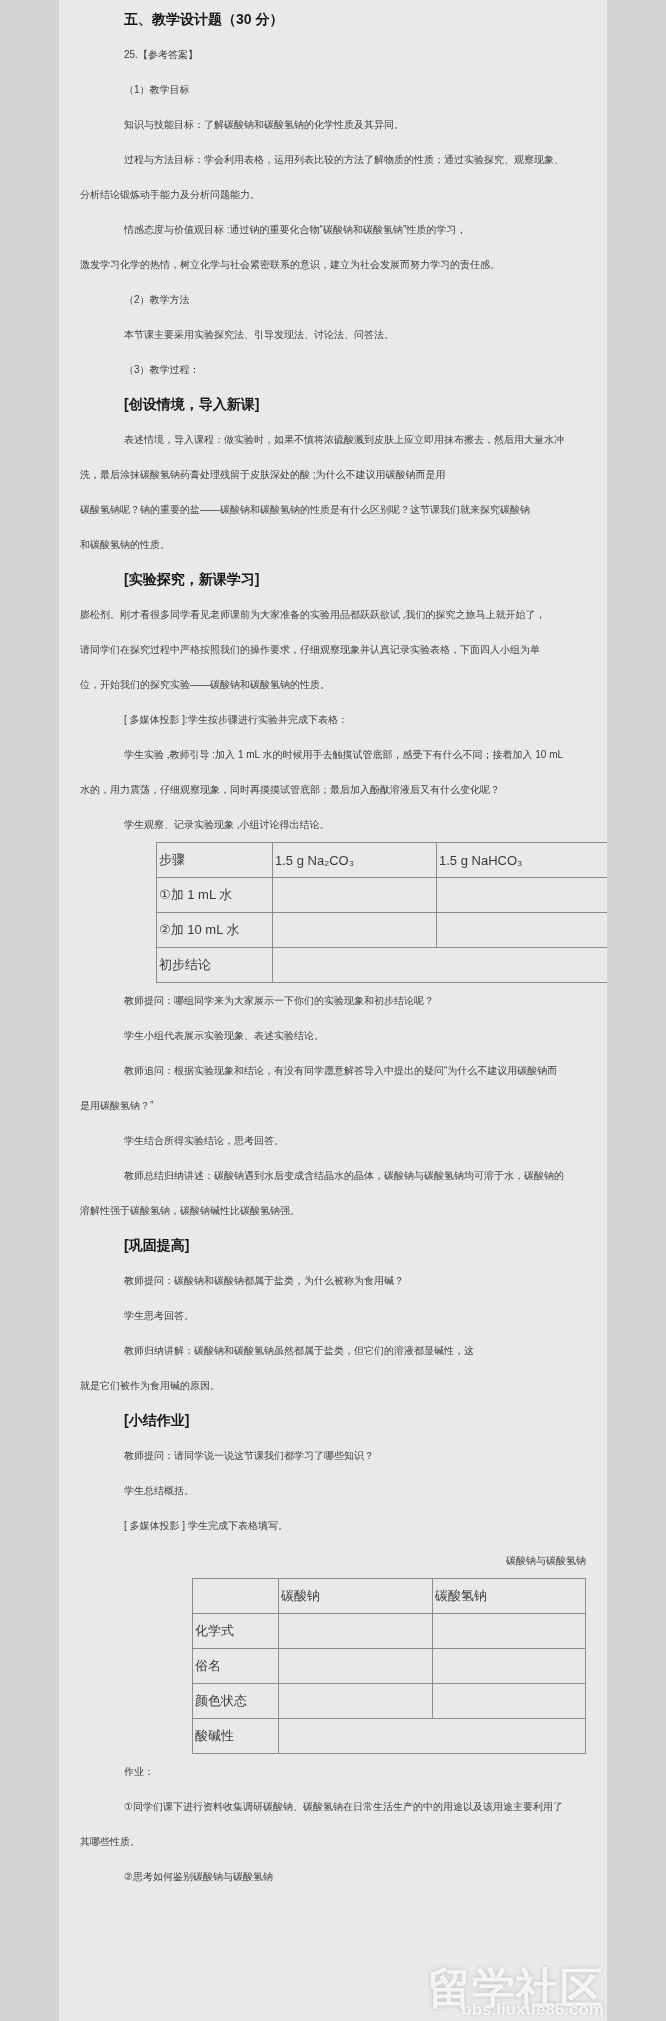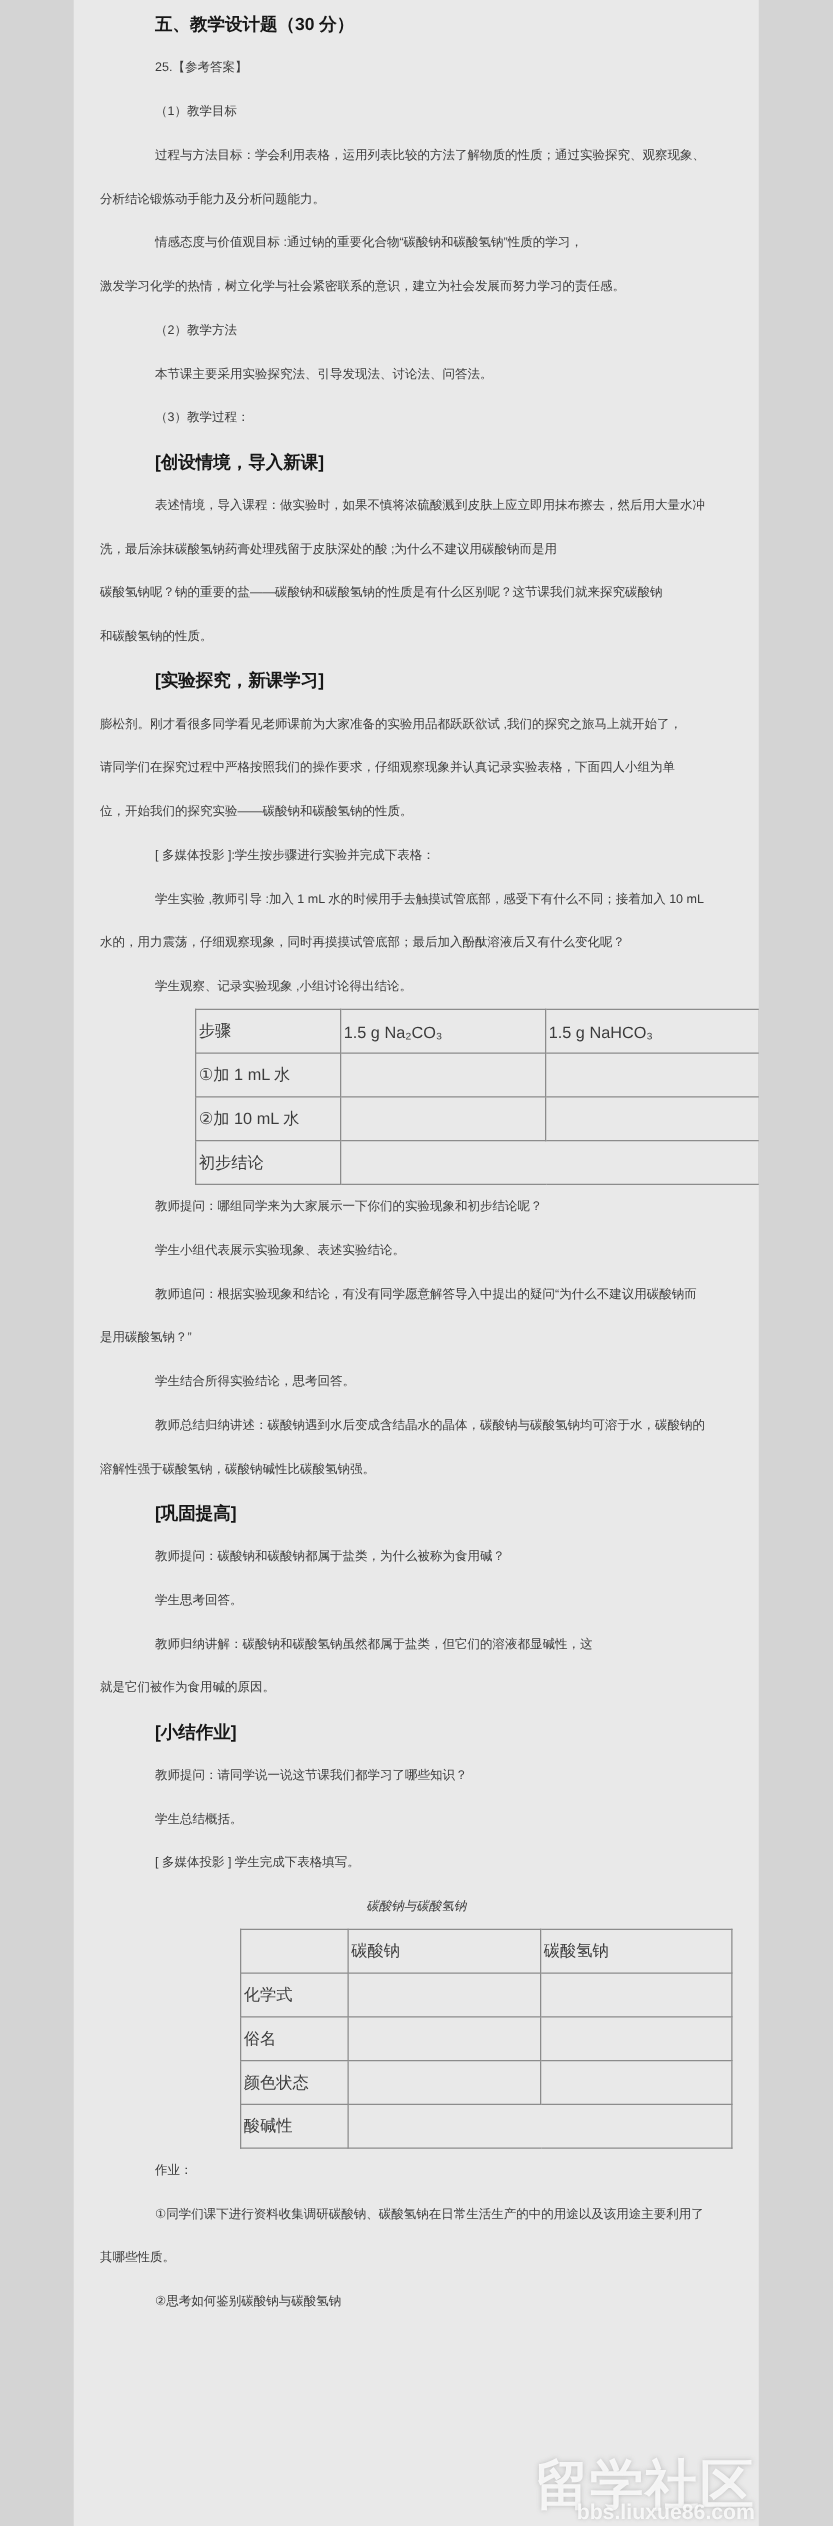--- a/index.html
+++ b/index.html
@@ -14,21 +14,21 @@
   }
   .content{padding:2px 21px 0 21px;}
   .line{
     height:35px;line-height:35px;
     font-size:10px;
     white-space:nowrap;
     overflow:visible;
   }
   .line.indent{padding-left:44px;}
   .line.bold{font-weight:bold;color:#171717;font-size:14px;}
-  .line.center{text-align:center;padding-left:0;font-style:italic;}
+  .line.center{text-align:right;padding-left:0;}
   table.tbl{
     border-collapse:collapse;
     table-layout:fixed;
   }
   table.tbl th,table.tbl td{
     border:1px solid #8c8c8c;
     height:34px;
     padding:0 2px;
     font-size:13px;
     font-weight:normal;
@@ -69,20 +69,21 @@
 </head>
 <body>
 
 <div class="page">
   <div class="content">
 
     <div id="sec-top">
         <div class="line bold indent">五、教学设计题（30 分）</div>
         <div class="line indent">25.【参考答案】</div>
         <div class="line indent">（1）教学目标</div>
+        <div class="line indent">知识与技能目标：了解碳酸钠和碳酸氢钠的化学性质及其异同。</div>
         <div class="line indent">过程与方法目标：学会利用表格，运用列表比较的方法了解物质的性质；通过实验探究、观察现象、</div>
         <div class="line">分析结论锻炼动手能力及分析问题能力。</div>
         <div class="line indent">情感态度与价值观目标 :通过钠的重要化合物“碳酸钠和碳酸氢钠”性质的学习，</div>
         <div class="line">激发学习化学的热情，树立化学与社会紧密联系的意识，建立为社会发展而努力学习的责任感。</div>
         <div class="line indent">（2）教学方法</div>
         <div class="line indent">本节课主要采用实验探究法、引导发现法、讨论法、问答法。</div>
         <div class="line indent">（3）教学过程：</div>
         <div class="line bold indent">[创设情境，导入新课]</div>
         <div class="line indent">表述情境，导入课程：做实验时，如果不慎将浓硫酸溅到皮肤上应立即用抹布擦去，然后用大量水冲</div>
         <div class="line">洗，最后涂抹碳酸氢钠药膏处理残留于皮肤深处的酸 ;为什么不建议用碳酸钠而是用</div>

